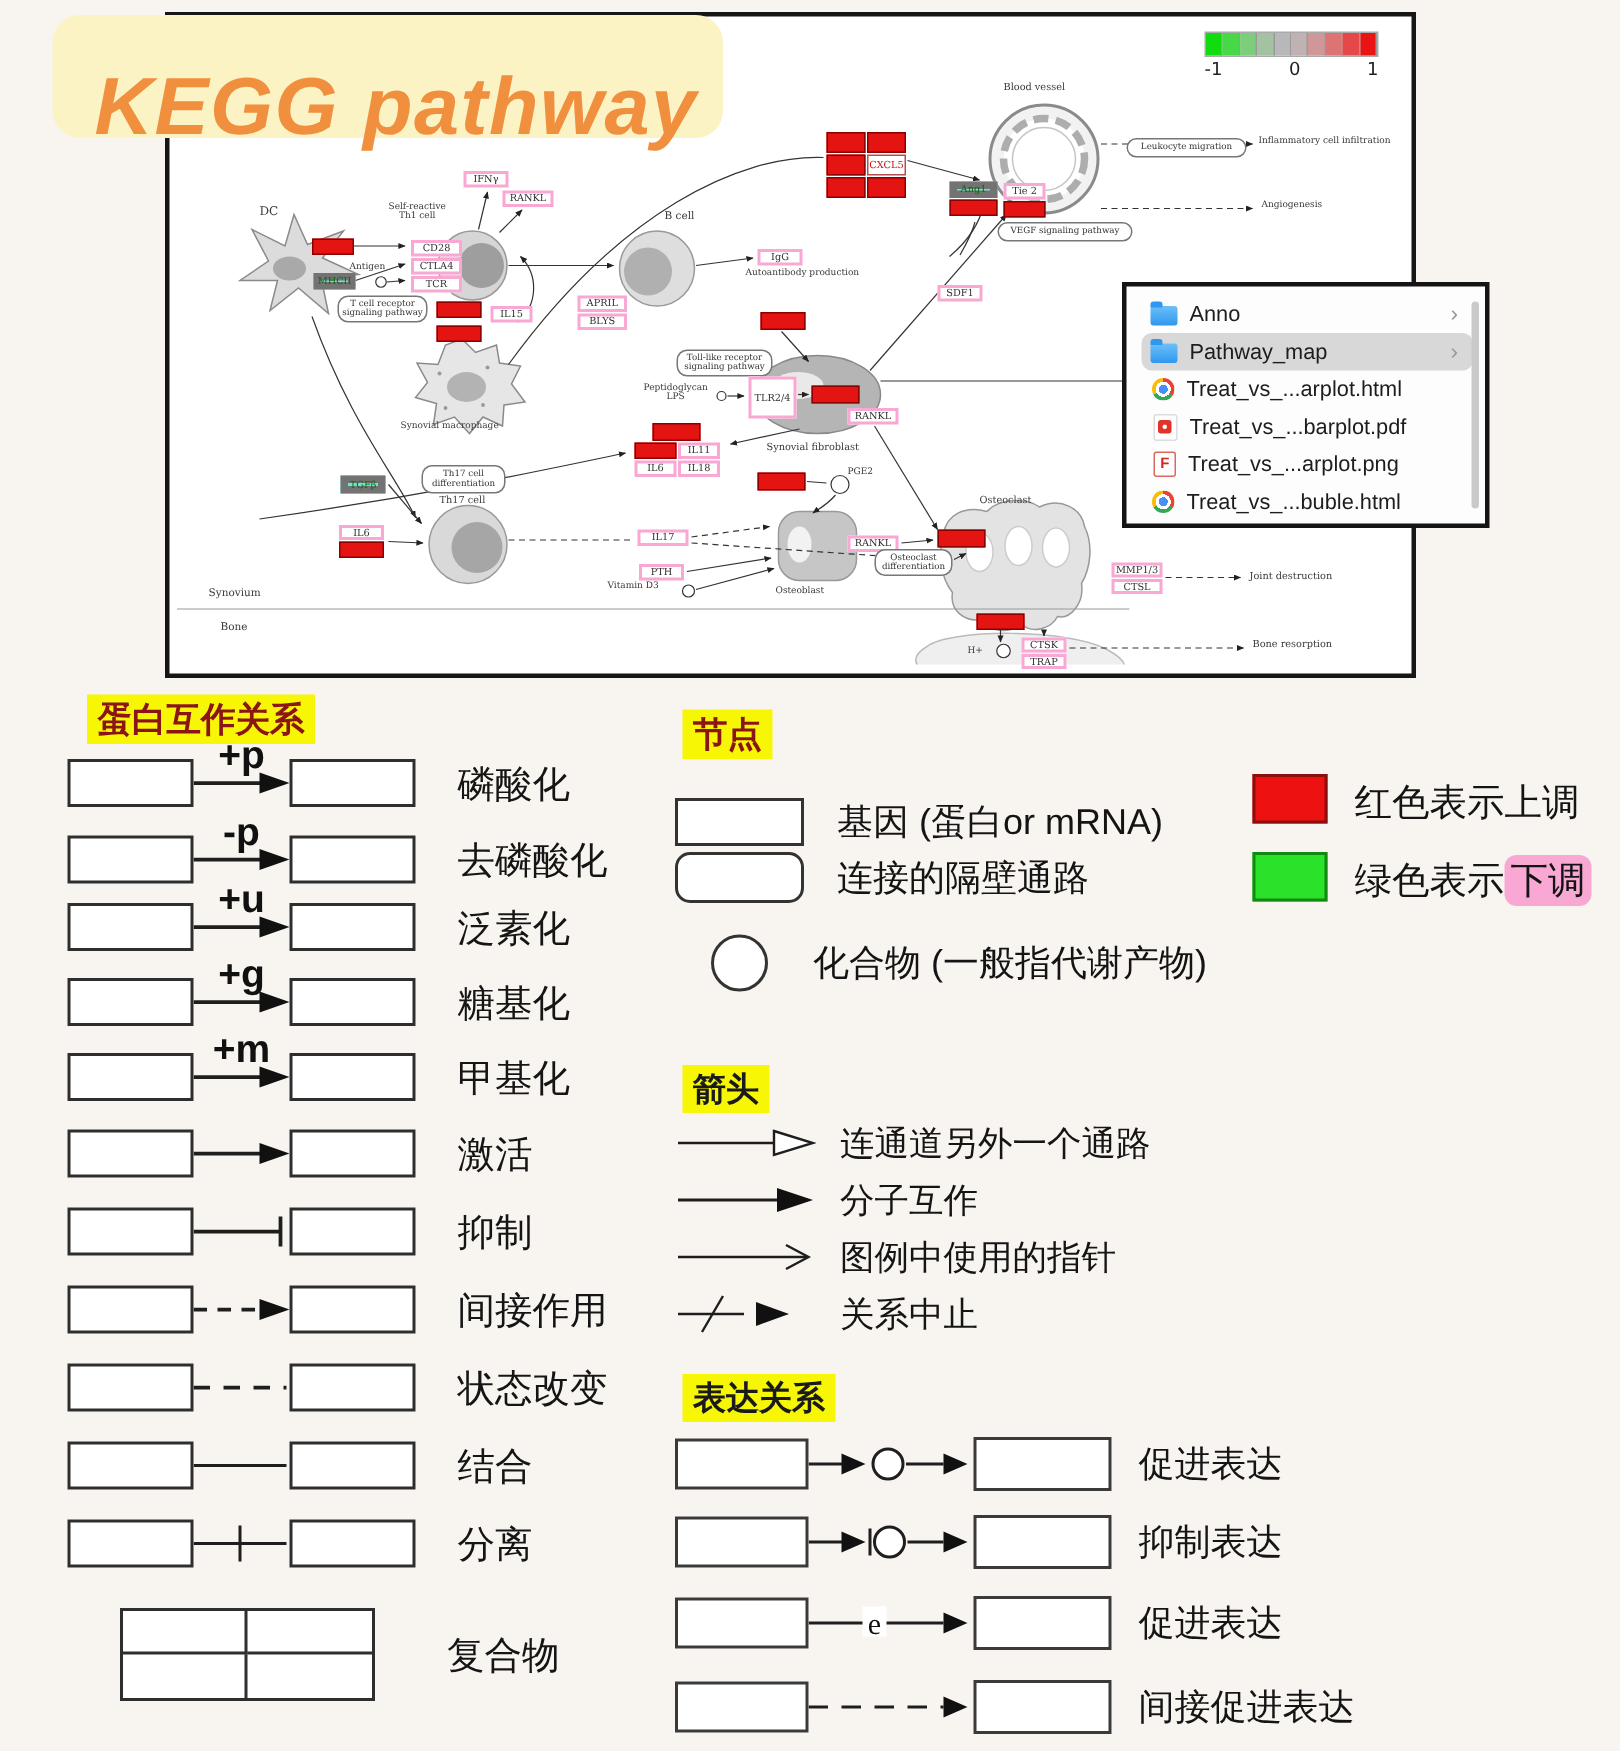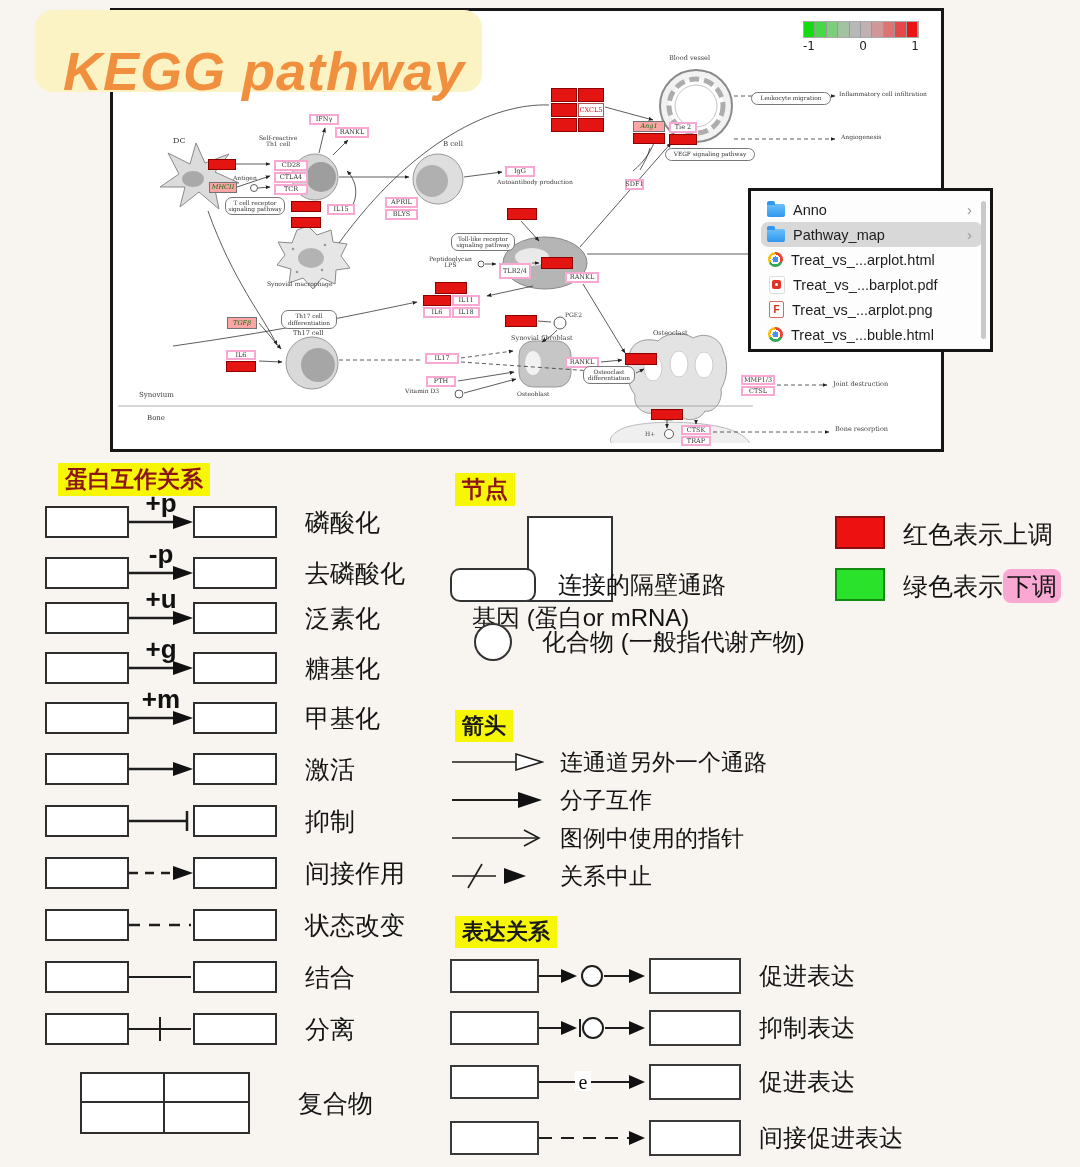--- a/index.html
+++ b/index.html
@@ -9,21 +9,21 @@
   
   #panel{position:absolute;left:110px;top:8px;width:828px;height:438px;
          background:#fff;border:3px solid #161616;}
   #pathway-svg{position:absolute;left:0;top:0;}
   #nodes-layer{position:absolute;left:0;top:0;width:828px;height:438px;}
   .pn{position:absolute;box-sizing:border-box;display:flex;align-items:center;justify-content:center;
       font-family:"DejaVu Serif",serif;font-size:6.5px;line-height:1.05;}
   .pn.gene{background:#fff;border:2px solid #f9a8d4;color:#333;}
   .pn.generedtext{background:#fff;border:1px solid #b05050;color:#cc1111;}
   .pn.red{background:#e31412;border:1px solid #8e0000;color:#8e0000;}
-  .pn.green{background:#fca5a5;border:1px solid #737373;color:#0b6b0b;font-style:italic;}
+  .pn.green{background:#5eead4;border:5px solid #737373;color:#0b6b0b;}
   .pn.pathref{background:#fff;border:1px solid #777;border-radius:7px;color:#333;
               font-size:5.8px;text-align:center;white-space:pre-line;padding:1px 2px;}
   .pn.dlabel{color:#3a3a3a;white-space:pre-line;text-align:center;border:none;background:transparent;}
 
   
   #colorbar{position:absolute;left:690px;top:10px;width:116px;}
   #cb-segs{display:flex;height:15px;border:0.5px solid #aaa;}
   #cb-segs div{flex:1;border-right:0.5px solid #999;}
   #cb-ticks{display:flex;justify-content:space-between;font:12px "DejaVu Sans",sans-serif;color:#222;margin-top:1px;}
 
@@ -190,21 +190,21 @@
         <div class="pn red" style="left: 465px; top: 77px; width: 26px; height: 14px;"></div>
         <div class="pn red" style="left: 438px; top: 92px; width: 26px; height: 14px;"></div>
         <div class="pn generedtext" style="left: 465px; top: 92px; width: 26px; height: 14px;">CXCL5</div>
         <div class="pn red" style="left: 438px; top: 107px; width: 26px; height: 14px;"></div>
         <div class="pn red" style="left: 465px; top: 107px; width: 26px; height: 14px;"></div>
         <div class="pn green" style="left: 520px; top: 110px; width: 32px; height: 11px;">Ang1</div>
         <div class="pn gene" style="left: 556px; top: 111px; width: 28px; height: 11px;">Tie 2</div>
         <div class="pn red" style="left: 520px; top: 122px; width: 32px; height: 11px;"></div>
         <div class="pn red" style="left: 556px; top: 123px; width: 28px; height: 11px;"></div>
         <div class="pn pathref" style="left: 552px; top: 137px; width: 90px; height: 13px;">VEGF signaling pathway</div>
-        <div class="pn gene" style="left: 512px; top: 168px; width: 19px; height: 11px;">SDF1</div>
+        <div class="pn gene" style="left: 512px; top: 179px; width: 30px; height: 11px;">SDF1</div>
         <div class="pn dlabel" style="left: 60px; top: 126px; font-size: 8px;">DC</div>
         <div class="pn dlabel" style="left: 146px; top: 124px; font-size: 6px;">Self-reactive
 Th1 cell</div>
         <div class="pn gene" style="left: 196px; top: 103px; width: 30px; height: 11px;">IFNγ</div>
         <div class="pn gene" style="left: 222px; top: 116px; width: 34px; height: 11px;">RANKL</div>
         <div class="pn red" style="left: 95px; top: 148px; width: 28px; height: 11px;"></div>
         <div class="pn green" style="left: 96px; top: 171px; width: 28px; height: 11px;">MHCII</div>
         <div class="pn dlabel" style="left: 120px; top: 164px; font-size: 6px;">Antigen</div>
         <div class="pn gene" style="left: 161px; top: 149px; width: 34px; height: 11px;">CD28</div>
         <div class="pn gene" style="left: 161px; top: 161px; width: 34px; height: 11px;">CTLA4</div>
@@ -218,23 +218,23 @@
         <div class="pn dlabel" style="left: 330px; top: 130px; font-size: 7px;">B cell</div>
         <div class="pn gene" style="left: 272px; top: 186px; width: 33px; height: 11px;">APRIL</div>
         <div class="pn gene" style="left: 272px; top: 198px; width: 33px; height: 11px;">BLYS</div>
         <div class="pn gene" style="left: 392px; top: 155px; width: 30px; height: 11px;">IgG</div>
         <div class="pn dlabel" style="left: 384px; top: 168px; font-size: 6px;">Autoantibody production</div>
         <div class="pn red" style="left: 394px; top: 197px; width: 30px; height: 12px;"></div>
         <div class="pn pathref" style="left: 338px; top: 222px; width: 64px; height: 18px;">Toll-like receptor
 signaling pathway</div>
         <div class="pn dlabel" style="left: 316px; top: 245px; font-size: 6px;">Peptidoglycan
 LPS</div>
-        <div class="pn gene" style="left: 386px; top: 252px; width: 32px; height: 16px;">TLR2/4</div>
+        <div class="pn gene" style="left: 386px; top: 240px; width: 32px; height: 28px;">TLR2/4</div>
         <div class="pn red" style="left: 428px; top: 246px; width: 32px; height: 12px;"></div>
-        <div class="pn dlabel" style="left: 398px; top: 284px; font-size: 6.5px; margin-top: 40px;">Synovial fibroblast</div>
+        <div class="pn dlabel" style="left: 398px; top: 284px; font-size: 6.5px;">Synovial fibroblast</div>
         <div class="pn gene" style="left: 452px; top: 261px; width: 34px; height: 11px;">RANKL</div>
         <div class="pn red" style="left: 322px; top: 271px; width: 32px; height: 12px;"></div>
         <div class="pn red" style="left: 310px; top: 284px; width: 28px; height: 11px;"></div>
         <div class="pn gene" style="left: 339px; top: 284px; width: 28px; height: 11px;">IL11</div>
         <div class="pn gene" style="left: 310px; top: 296px; width: 28px; height: 11px;">IL6</div>
         <div class="pn gene" style="left: 339px; top: 296px; width: 28px; height: 11px;">IL18</div>
         <div class="pn gene" style="left: 312px; top: 342px; width: 34px; height: 11px;">IL17</div>
         <div class="pn green" style="left: 114px; top: 306px; width: 30px; height: 12px;">TGFβ</div>
         <div class="pn pathref" style="left: 168px; top: 299px; width: 56px; height: 19px;">Th17 cell
 differentiation</div>
@@ -454,21 +454,21 @@
           <div></div>
           <div></div>
         </div>
       <span class="llabel">复合物</span>
     </div>
   </div>
 
   <div id="right-legend">
     <div class="badge redtxt" style="left:15px;top:13px;">节点</div>
 
-    <div class="nitem" style="left:10px;top:56px;flex-direction:column;">
+    <div class="nitem" style="left:10px;top:72px;">
       <div class="nshape-rect"></div>
       <span class="nlabel">基因 (蛋白or mRNA)</span>
     </div>
     <div class="nitem" style="left:34px;top:163px;">
       <div class="nshape-circle"></div>
       <span class="nlabel" style="margin-left:30px;">化合物 (一般指代谢产物)</span>
     </div>
     <div class="nitem" style="left:10px;top:108px;">
       <div class="nshape-round"></div>
       <span class="nlabel">连接的隔壁通路</span>

